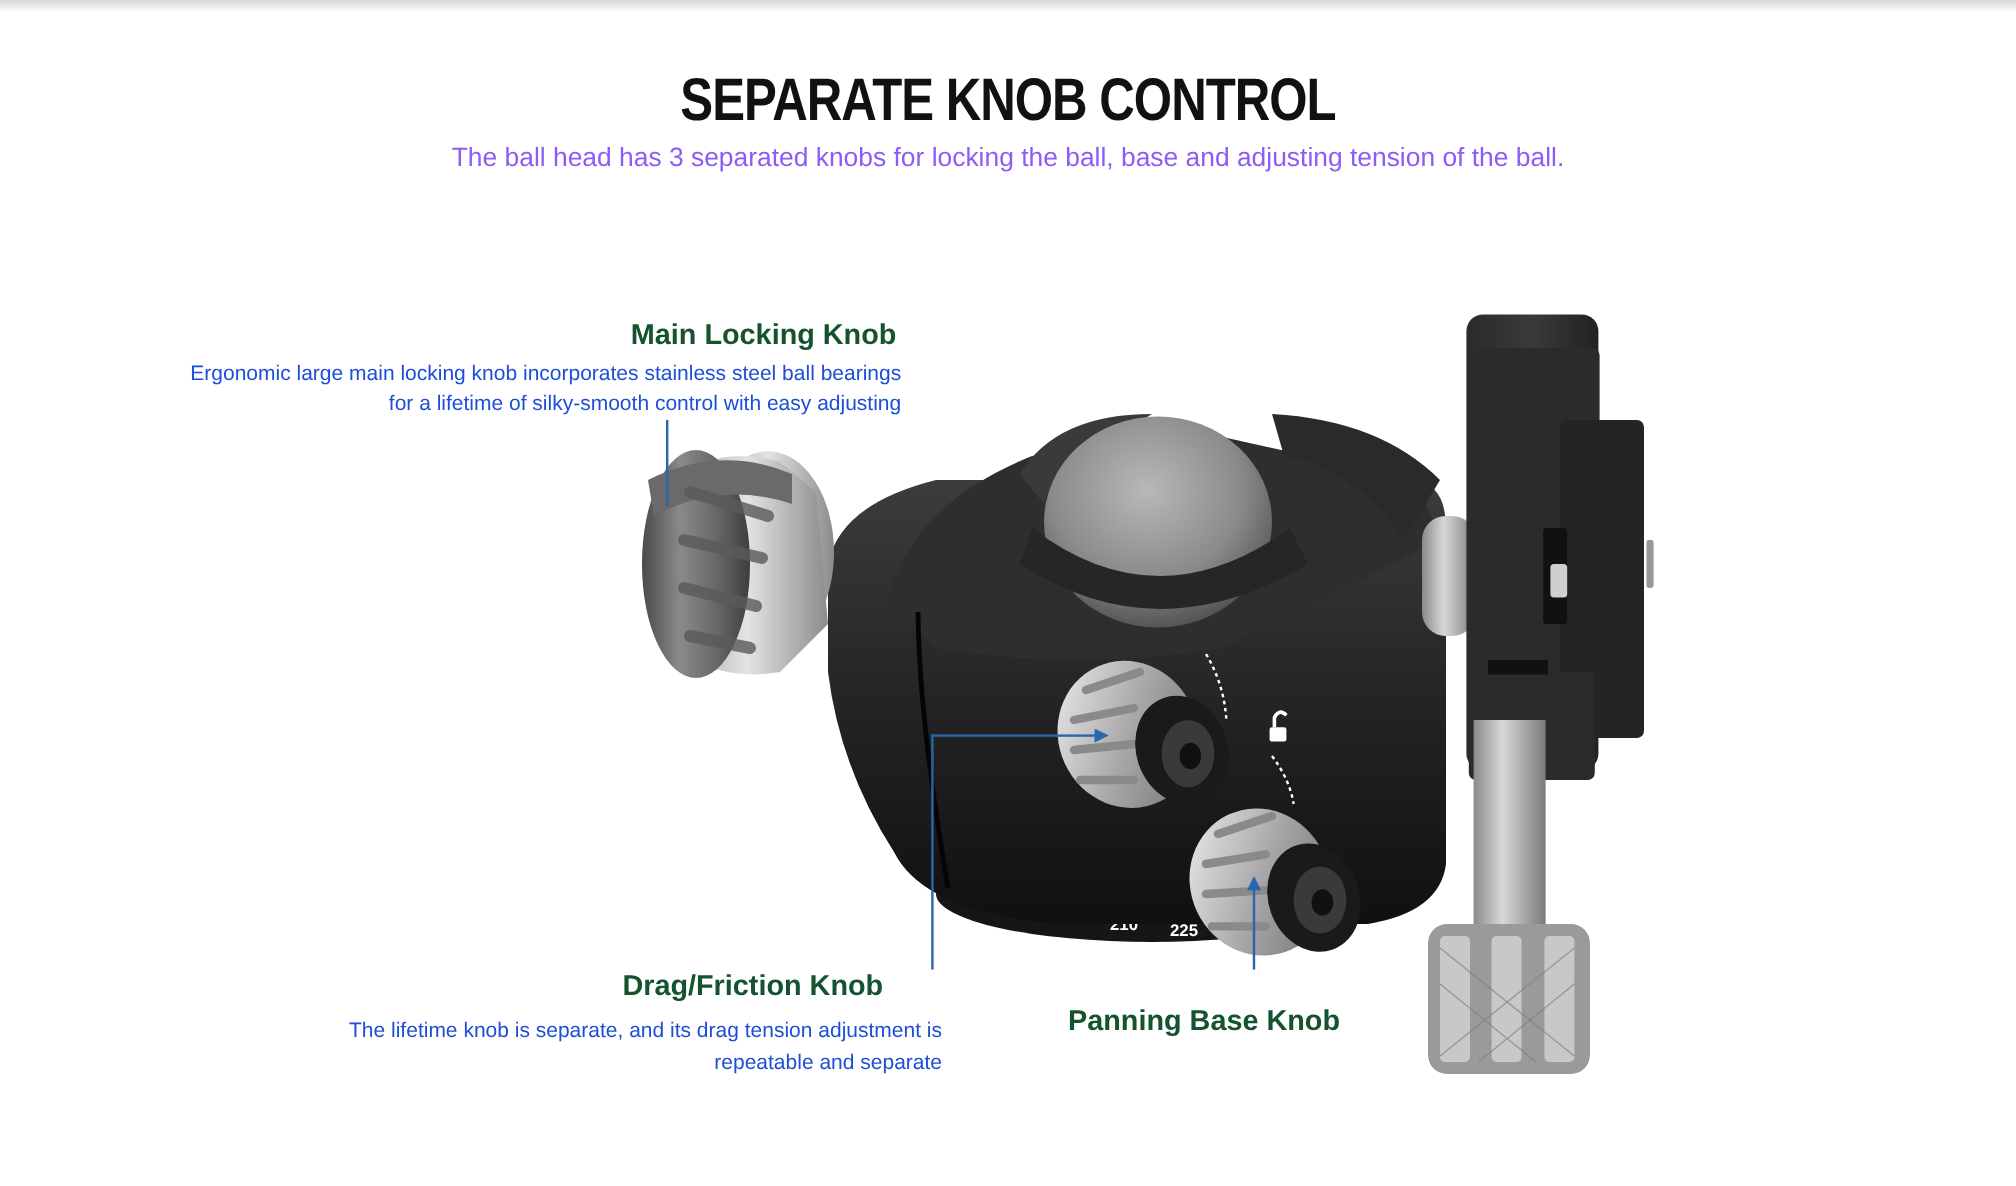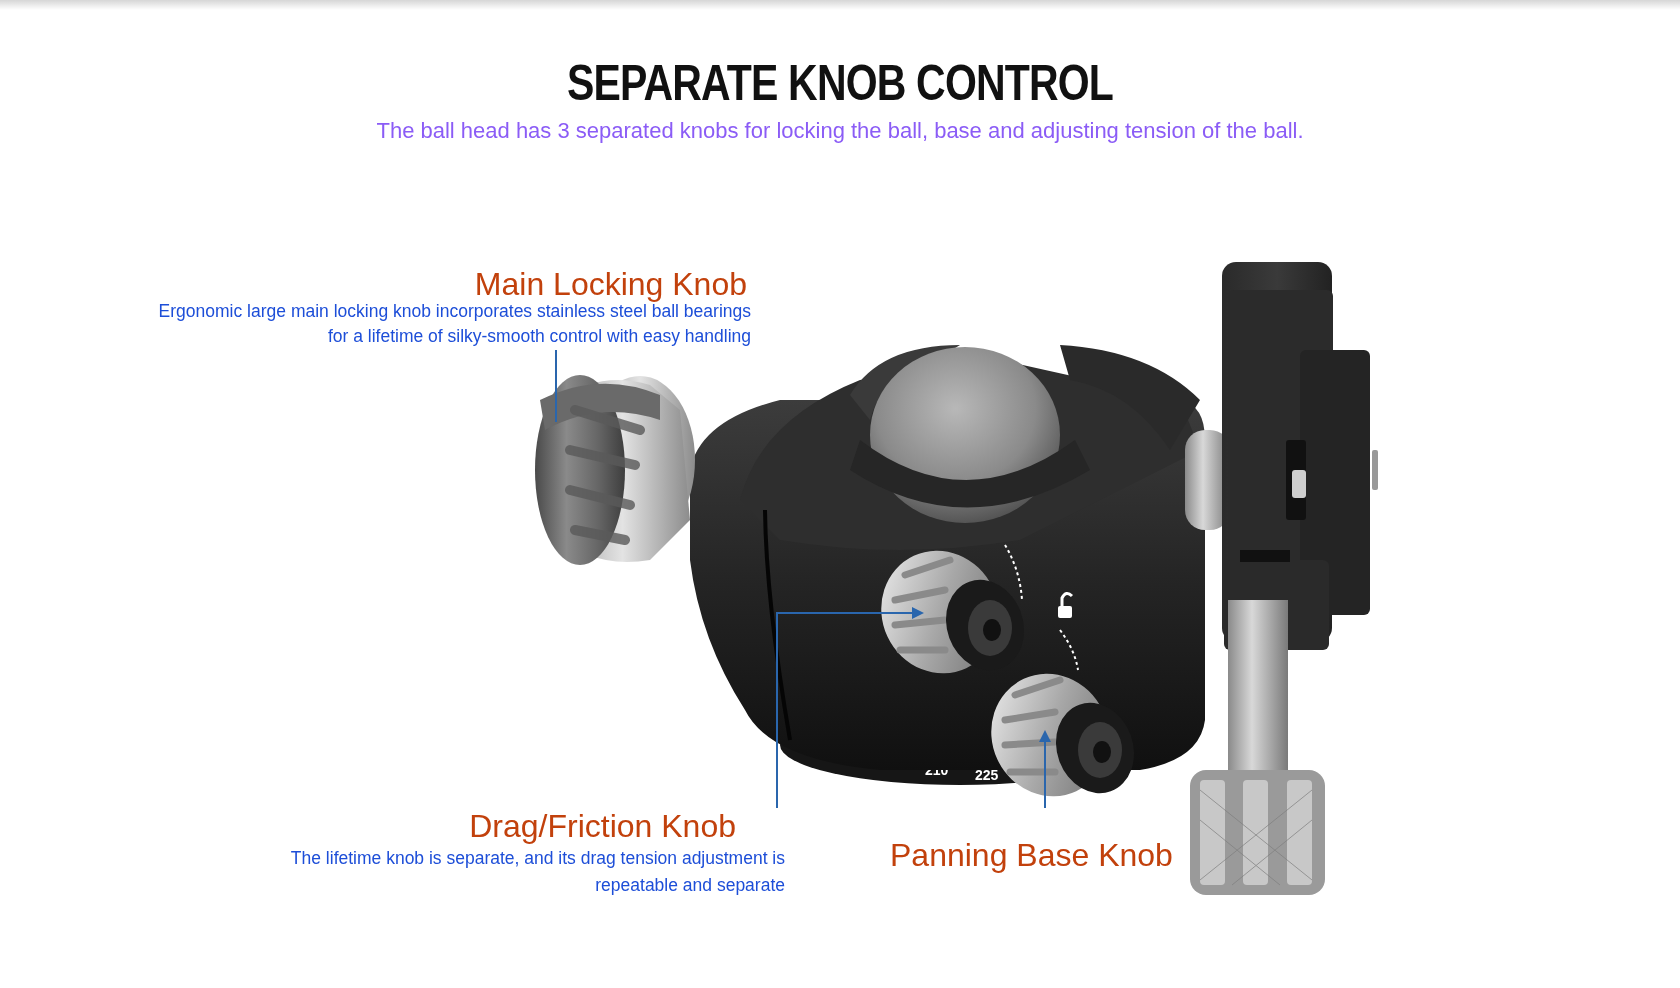--- a/index.html
+++ b/index.html
@@ -1,20 +1,20 @@
 <!DOCTYPE html>
 <html><head>
 <meta charset="utf-8">
 <style>
   html, body { margin:0; padding:0; }
   body { width:1680px; height:988px; background:#ffffff; position:relative; overflow:hidden; font-family:"Liberation Sans", sans-serif; }
   .top-shadow { position:absolute; left:0; top:0; width:1680px; height:10px; background:linear-gradient(to bottom, rgba(0,0,0,0.16), rgba(0,0,0,0)); }
   .title { position:absolute; left:0; width:1680px; top:58px; text-align:center; font-family:"Liberation Sans", sans-serif; font-weight:bold; font-size:50px; letter-spacing:-1px; color:#111; transform:scaleX(0.82); transform-origin:center; line-height:1; }
   .subtitle { position:absolute; left:0; width:1680px; top:118px; text-align:center; font-size:22px; color:#8b5cf6; line-height:1.2; }
-  .callout-head { position:absolute; font-weight:normal; font-size:32px; color:#c2410c; line-height:1; white-space:nowrap; }
+  .callout-head { position:absolute; font-weight:bold; font-size:24px; color:#14532d; line-height:1; white-space:nowrap; }
   .callout-desc { position:absolute; font-size:17.5px; color:#1d4ed8; text-align:right; line-height:25px; }
   .line { position:absolute; background:#2a66ad; }
   svg.product { position:absolute; left:0; top:0; }
 </style>
 </head>
 <body>
 
 <div class="top-shadow"></div>
 
 <div class="title">SEPARATE KNOB CONTROL</div>
@@ -175,21 +175,21 @@
 </svg>
 
 <div class="line" style="left:1044px; top:738px; width:1.5px; height:70px;"></div>
 <svg style="position:absolute; left:1039px; top:730px;" width="12" height="12">
   <polygon points="0,12 6,0 12,12" fill="#2a66ad"></polygon>
 </svg>
 
 <div class="callout-head" style="right:933px; top:268px;">Main Locking Knob</div>
 <div class="callout-desc" style="right:929px; top:299px; width:700px;">
   <div>Ergonomic large main locking knob incorporates stainless steel ball bearings</div>
-  <div>for a lifetime of silky-smooth control with easy handling</div>
+  <div>for a lifetime of silky-smooth control with easy adjusting</div>
 </div>
 
 <div class="callout-head" style="right:944px; top:810px;">Drag/Friction Knob</div>
 <div class="callout-desc" style="right:895px; top:845px; width:600px; line-height:27px;">
   <div>The lifetime knob is separate, and its drag tension adjustment is</div>
   <div>repeatable and separate</div>
 </div>
 
 <div class="callout-head" style="left:890px; top:839px;">Panning Base Knob</div>
 

